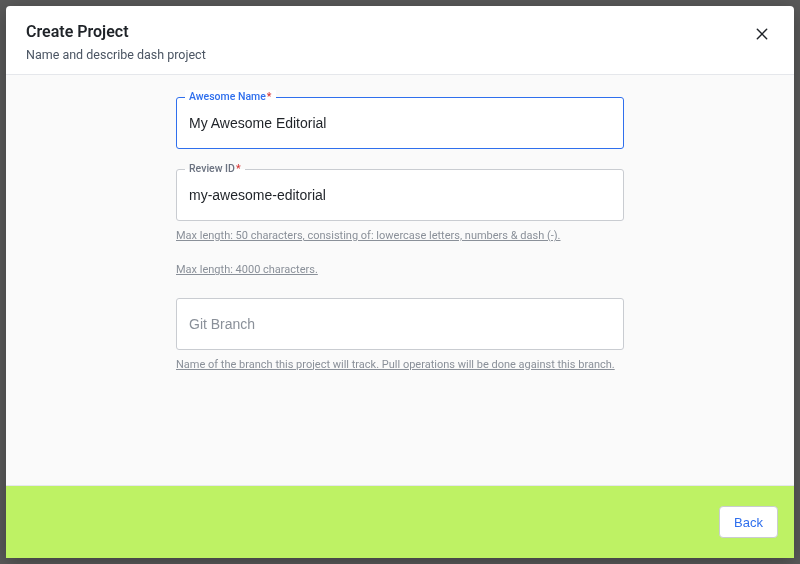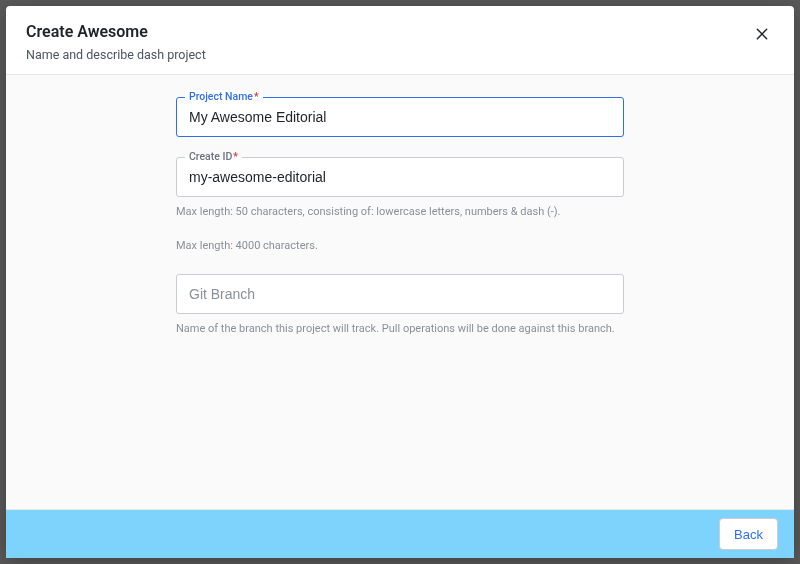--- a/index.html
+++ b/index.html
@@ -58,21 +58,21 @@
     .form-wrap {
       width: 448px;
       margin: 0 auto;
     }
     .field-group { margin-bottom: 20px; position: relative; }
     .field {
       position: relative;
     }
     .input {
       width: 100%;
-      height: 40px;
+      height: 52px;
       border: 1px solid #c9ccd1;
       border-radius: 3px;
       padding: 0 12px;
       font-size: 14px;
       color: #1f2328;
       background: #fff;
     }
     .input::placeholder { color: #8a9099; }
     .floated {
       border: 1.5px solid #2f6fed;
@@ -97,28 +97,29 @@
       font-size: 10.5px;
       color: #6b7280;
       font-weight: 500;
     }
     .static-float .req { color: #d63939; margin-left: 1px; }
     .helper {
       font-size: 11px;
       color: #8a9099;
       margin-top: 8px;
       line-height: 1.3;
+      text-decoration: underline;
     }
     .modal-footer {
       border-top: 1px solid #e5e7eb;
-      padding: 8px 16px;
+      padding: 20px 16px;
       display: flex;
       justify-content: flex-end;
       gap: 8px;
-      background: #7dd3fc;
+      background: #bef264;
     }
     .btn {
       height: 32px;
       padding: 0 14px;
       border-radius: 4px;
       font-size: 13px;
       font-weight: 500;
       cursor: pointer;
       border: 1px solid transparent;
     }
@@ -132,49 +133,49 @@
       color: #fff;
     }
   </style>
 </head>
 <body>
 
 <div class="modal">
 
   <div class="modal-header">
     <div class="modal-header-text">
-      <h2>Create Awesome</h2>
+      <h2>Create Project</h2>
       <p>Name and describe dash project</p>
     </div>
     <button class="close-btn">
       <span>
         <svg viewBox="0 0 24 24" fill="none" stroke="currentColor" stroke-width="2.2" stroke-linecap="round">
           <line x1="5" y1="5" x2="19" y2="19"></line>
           <line x1="19" y1="5" x2="5" y2="19"></line>
         </svg>
       </span>
     </button>
   </div>
 
   <div class="modal-body">
     <div class="form-wrap">
 
       <div class="field-group">
         <div class="field">
           <span class="floated-label">
-            <span>Project Name</span><span class="req">*</span>
+            <span>Awesome Name</span><span class="req">*</span>
           </span>
           <input type="text" class="input floated" value="My Awesome Editorial" style="">
         </div>
       </div>
 
       <div class="field-group">
         <div class="field">
           <span class="static-float">
-            <span>Create ID</span><span class="req">*</span>
+            <span>Review ID</span><span class="req">*</span>
           </span>
           <input type="text" class="input" value="my-awesome-editorial" style="">
         </div>
         <div class="helper">Max length: 50 characters, consisting of: lowercase letters, numbers &amp; dash (-).</div>
       </div>
 
       <div class="field-group">
         <div class="helper">Max length: 4000 characters.</div>
       </div>
 

